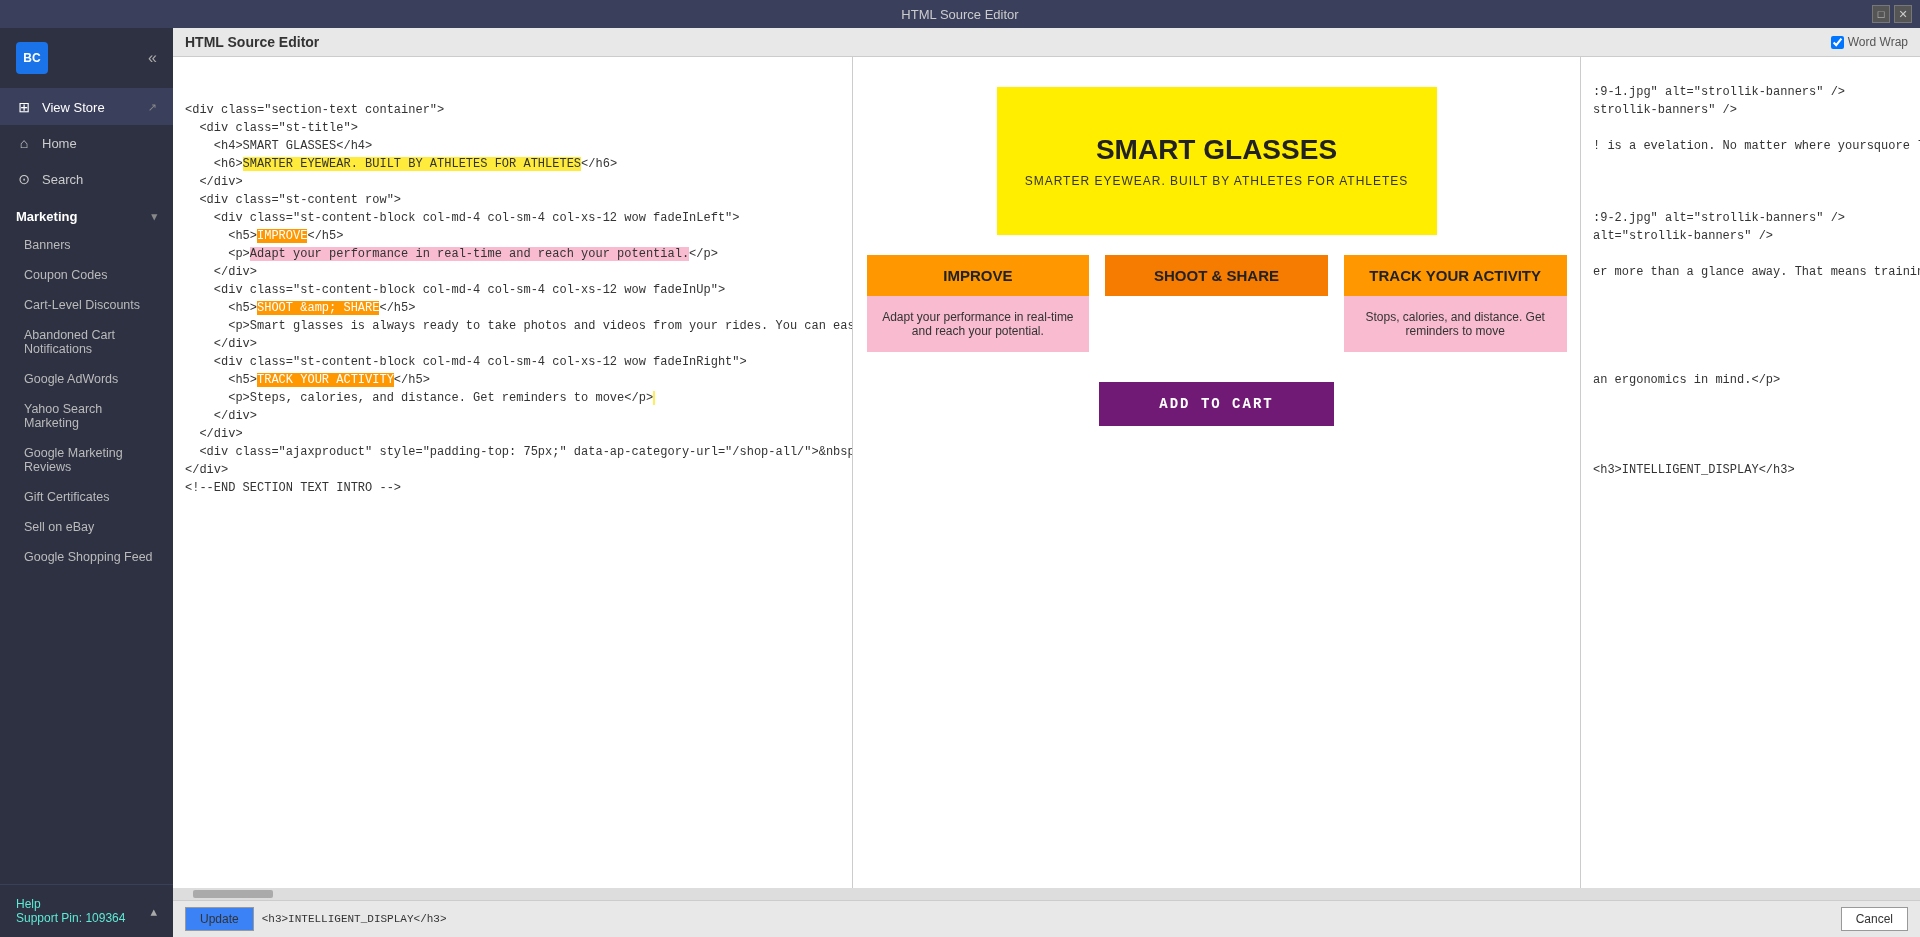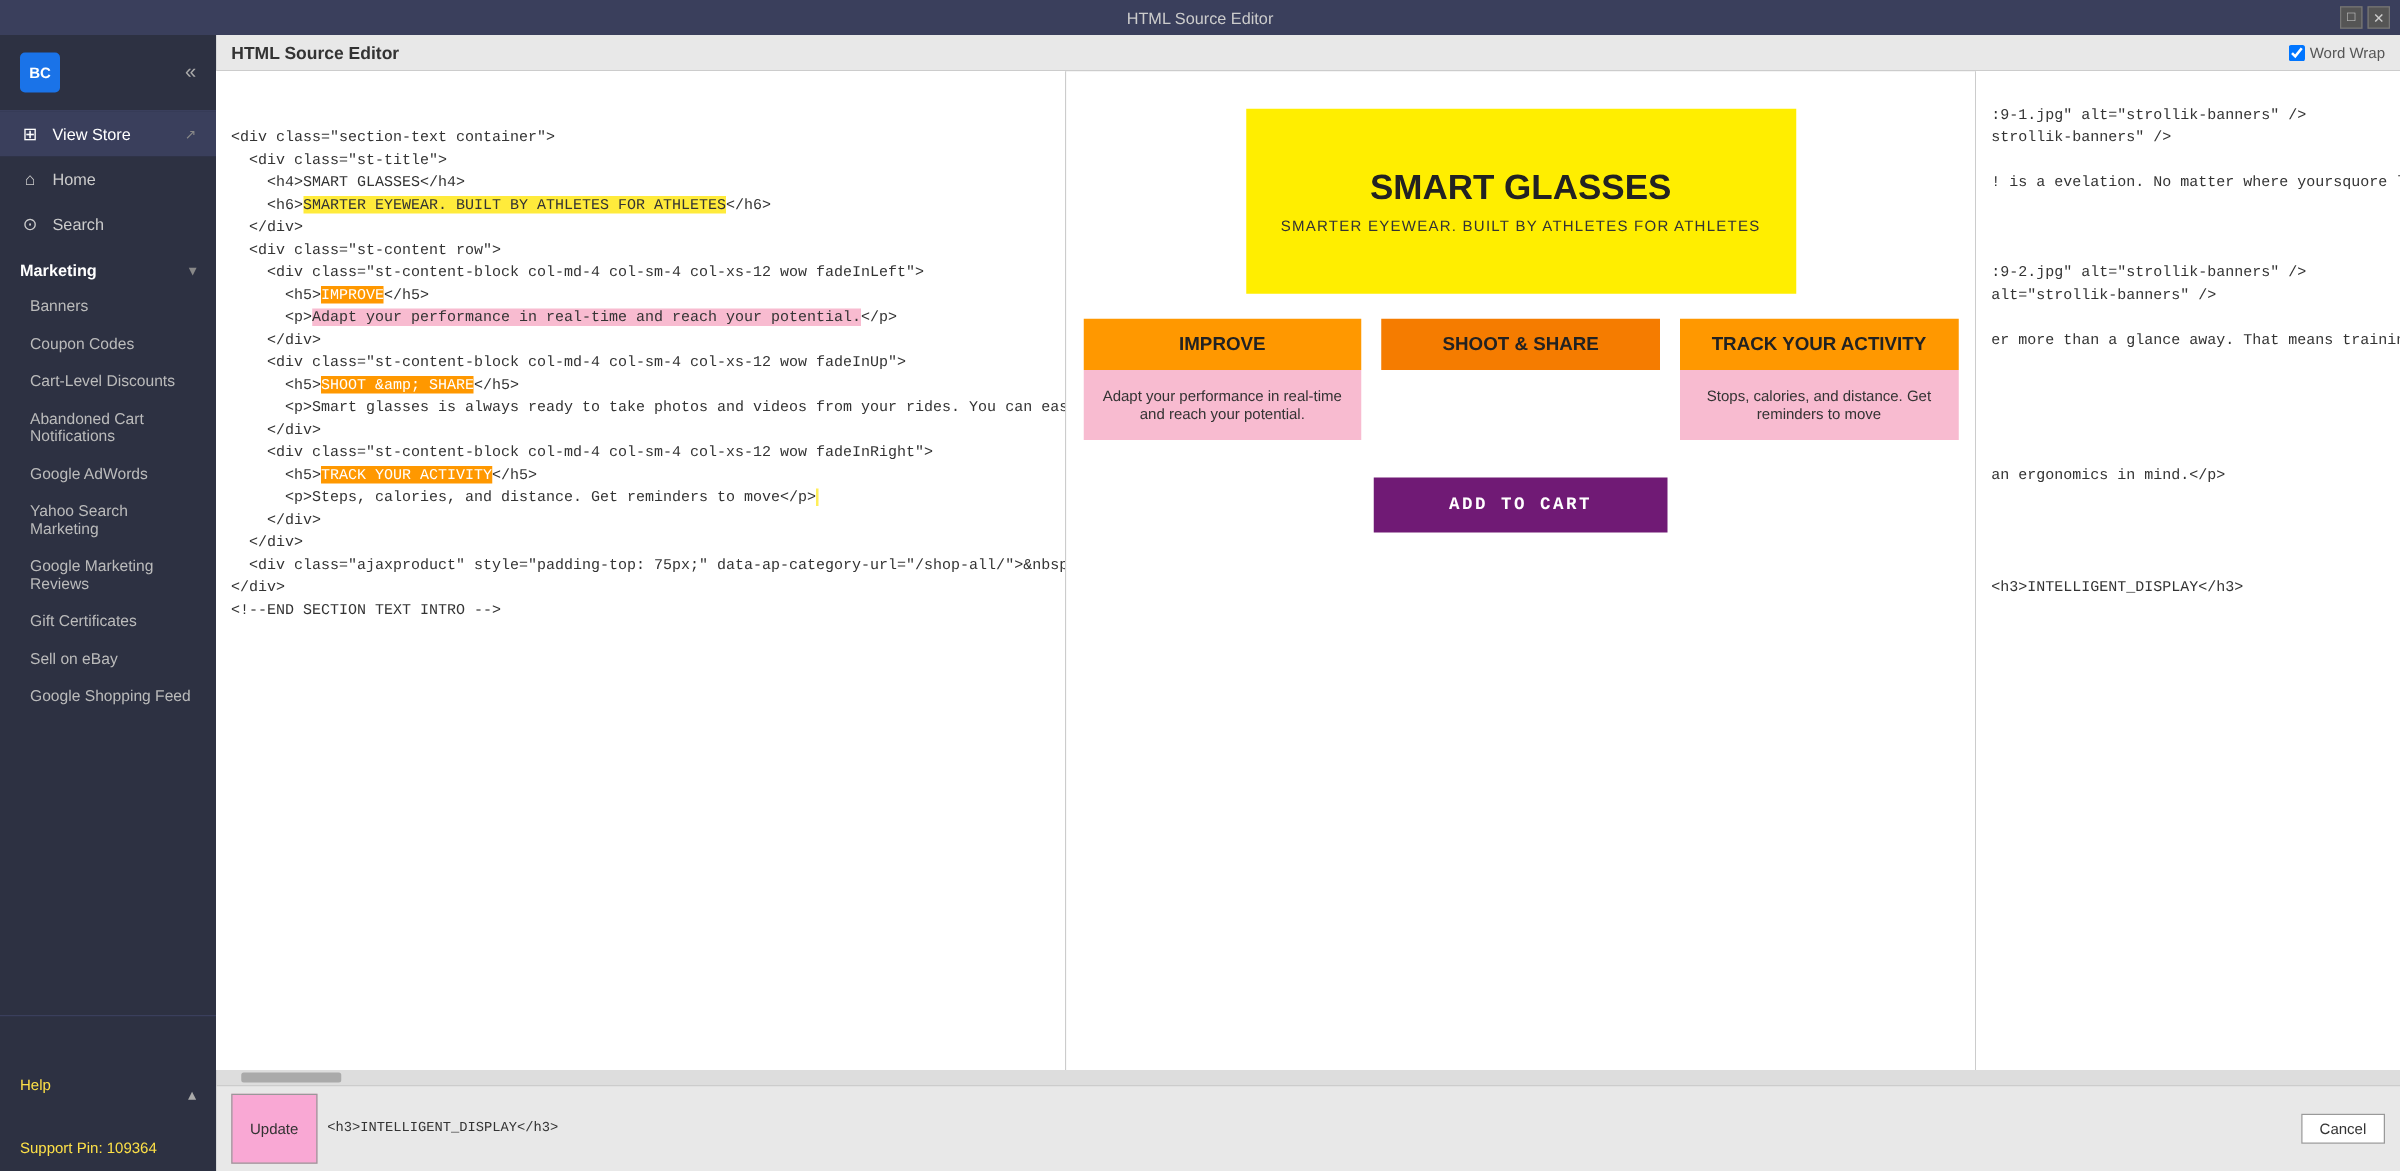--- a/index.html
+++ b/index.html
@@ -103,21 +103,21 @@
     }
 
     .sidebar-footer {
       margin-top: auto;
       padding: 12px 16px;
       border-top: 1px solid #3a3f5c;
       display: flex;
       justify-content: space-between;
       align-items: center;
     }
-    .sidebar-footer-text { font-size: 12px; color: #fde047; margin-top: 36px; }
+    .sidebar-footer-text { font-size: 12px; color: #5eead4; }
 
     
     .main-content {
       flex: 1;
       display: flex;
       flex-direction: column;
       background: #f0f0f0;
       overflow: hidden;
     }
 
@@ -265,23 +265,23 @@
     }
     .scroll-thumb {
       background: #aaa;
       height: 8px;
       width: 80px;
       margin-left: 20px;
       border-radius: 2px;
     }
 
     .btn-update {
-      background: #f9a8d4;
+      background: #3b82f6;
       border: 1px solid #999;
-      padding: 20px 14px;
+      padding: 4px 14px;
       font-size: 12px;
       cursor: pointer;
       color: #333;
     }
     .btn-cancel {
       background: white;
       border: 1px solid #999;
       padding: 4px 14px;
       font-size: 12px;
       cursor: pointer;

